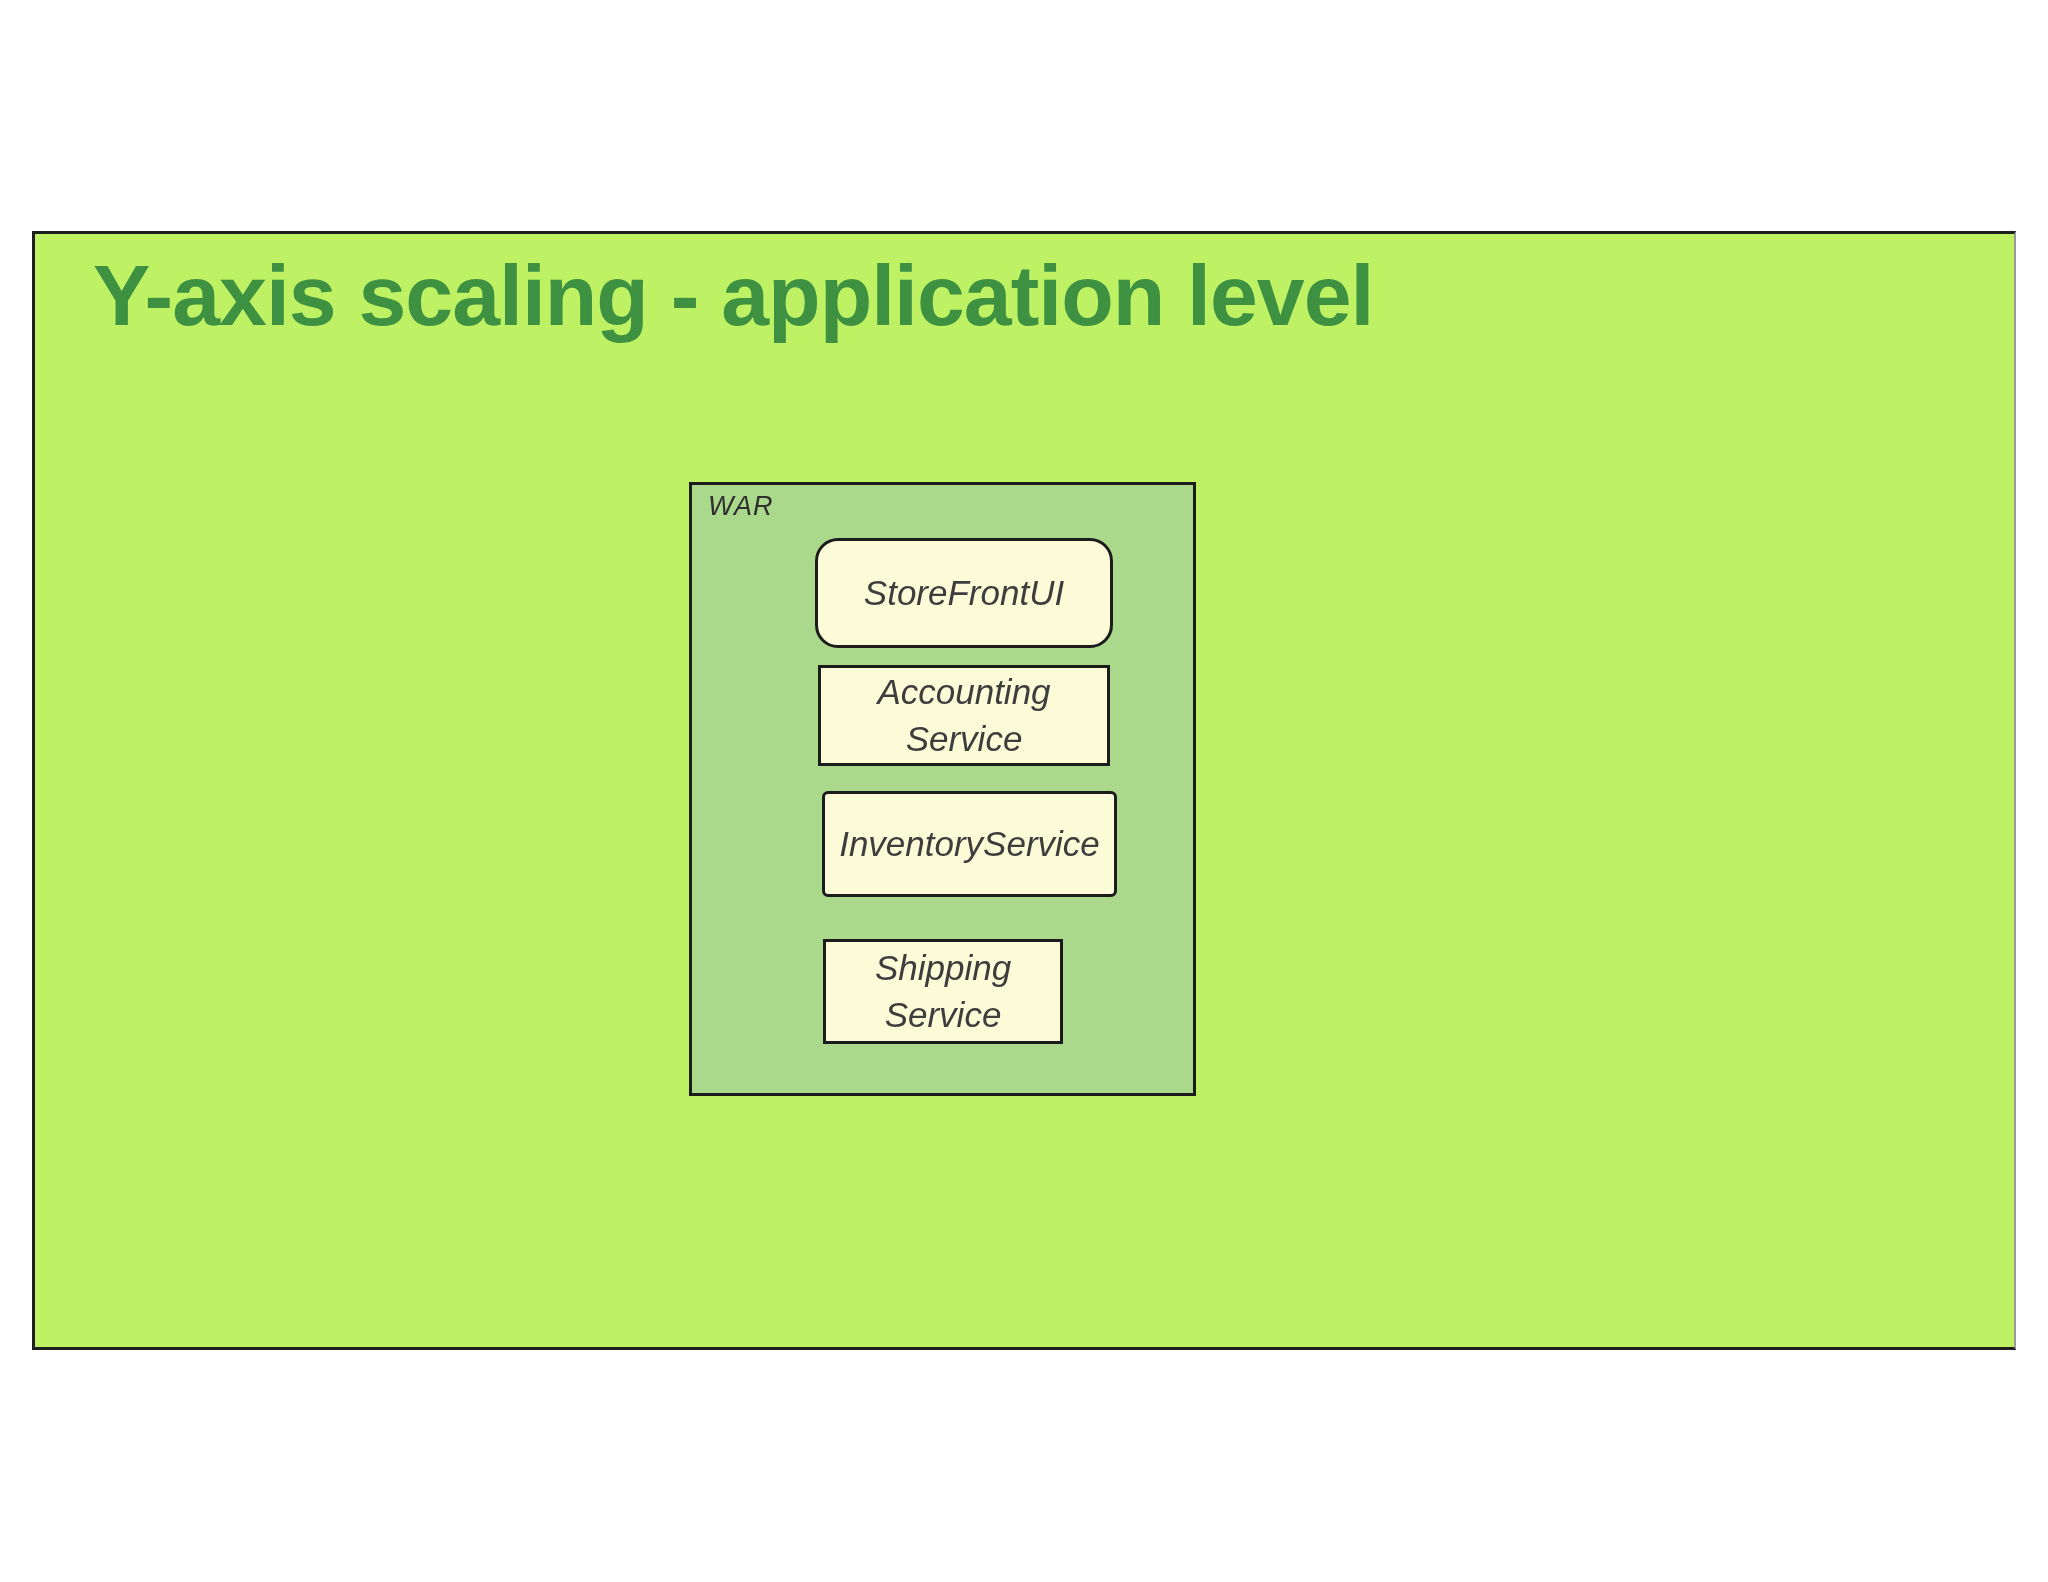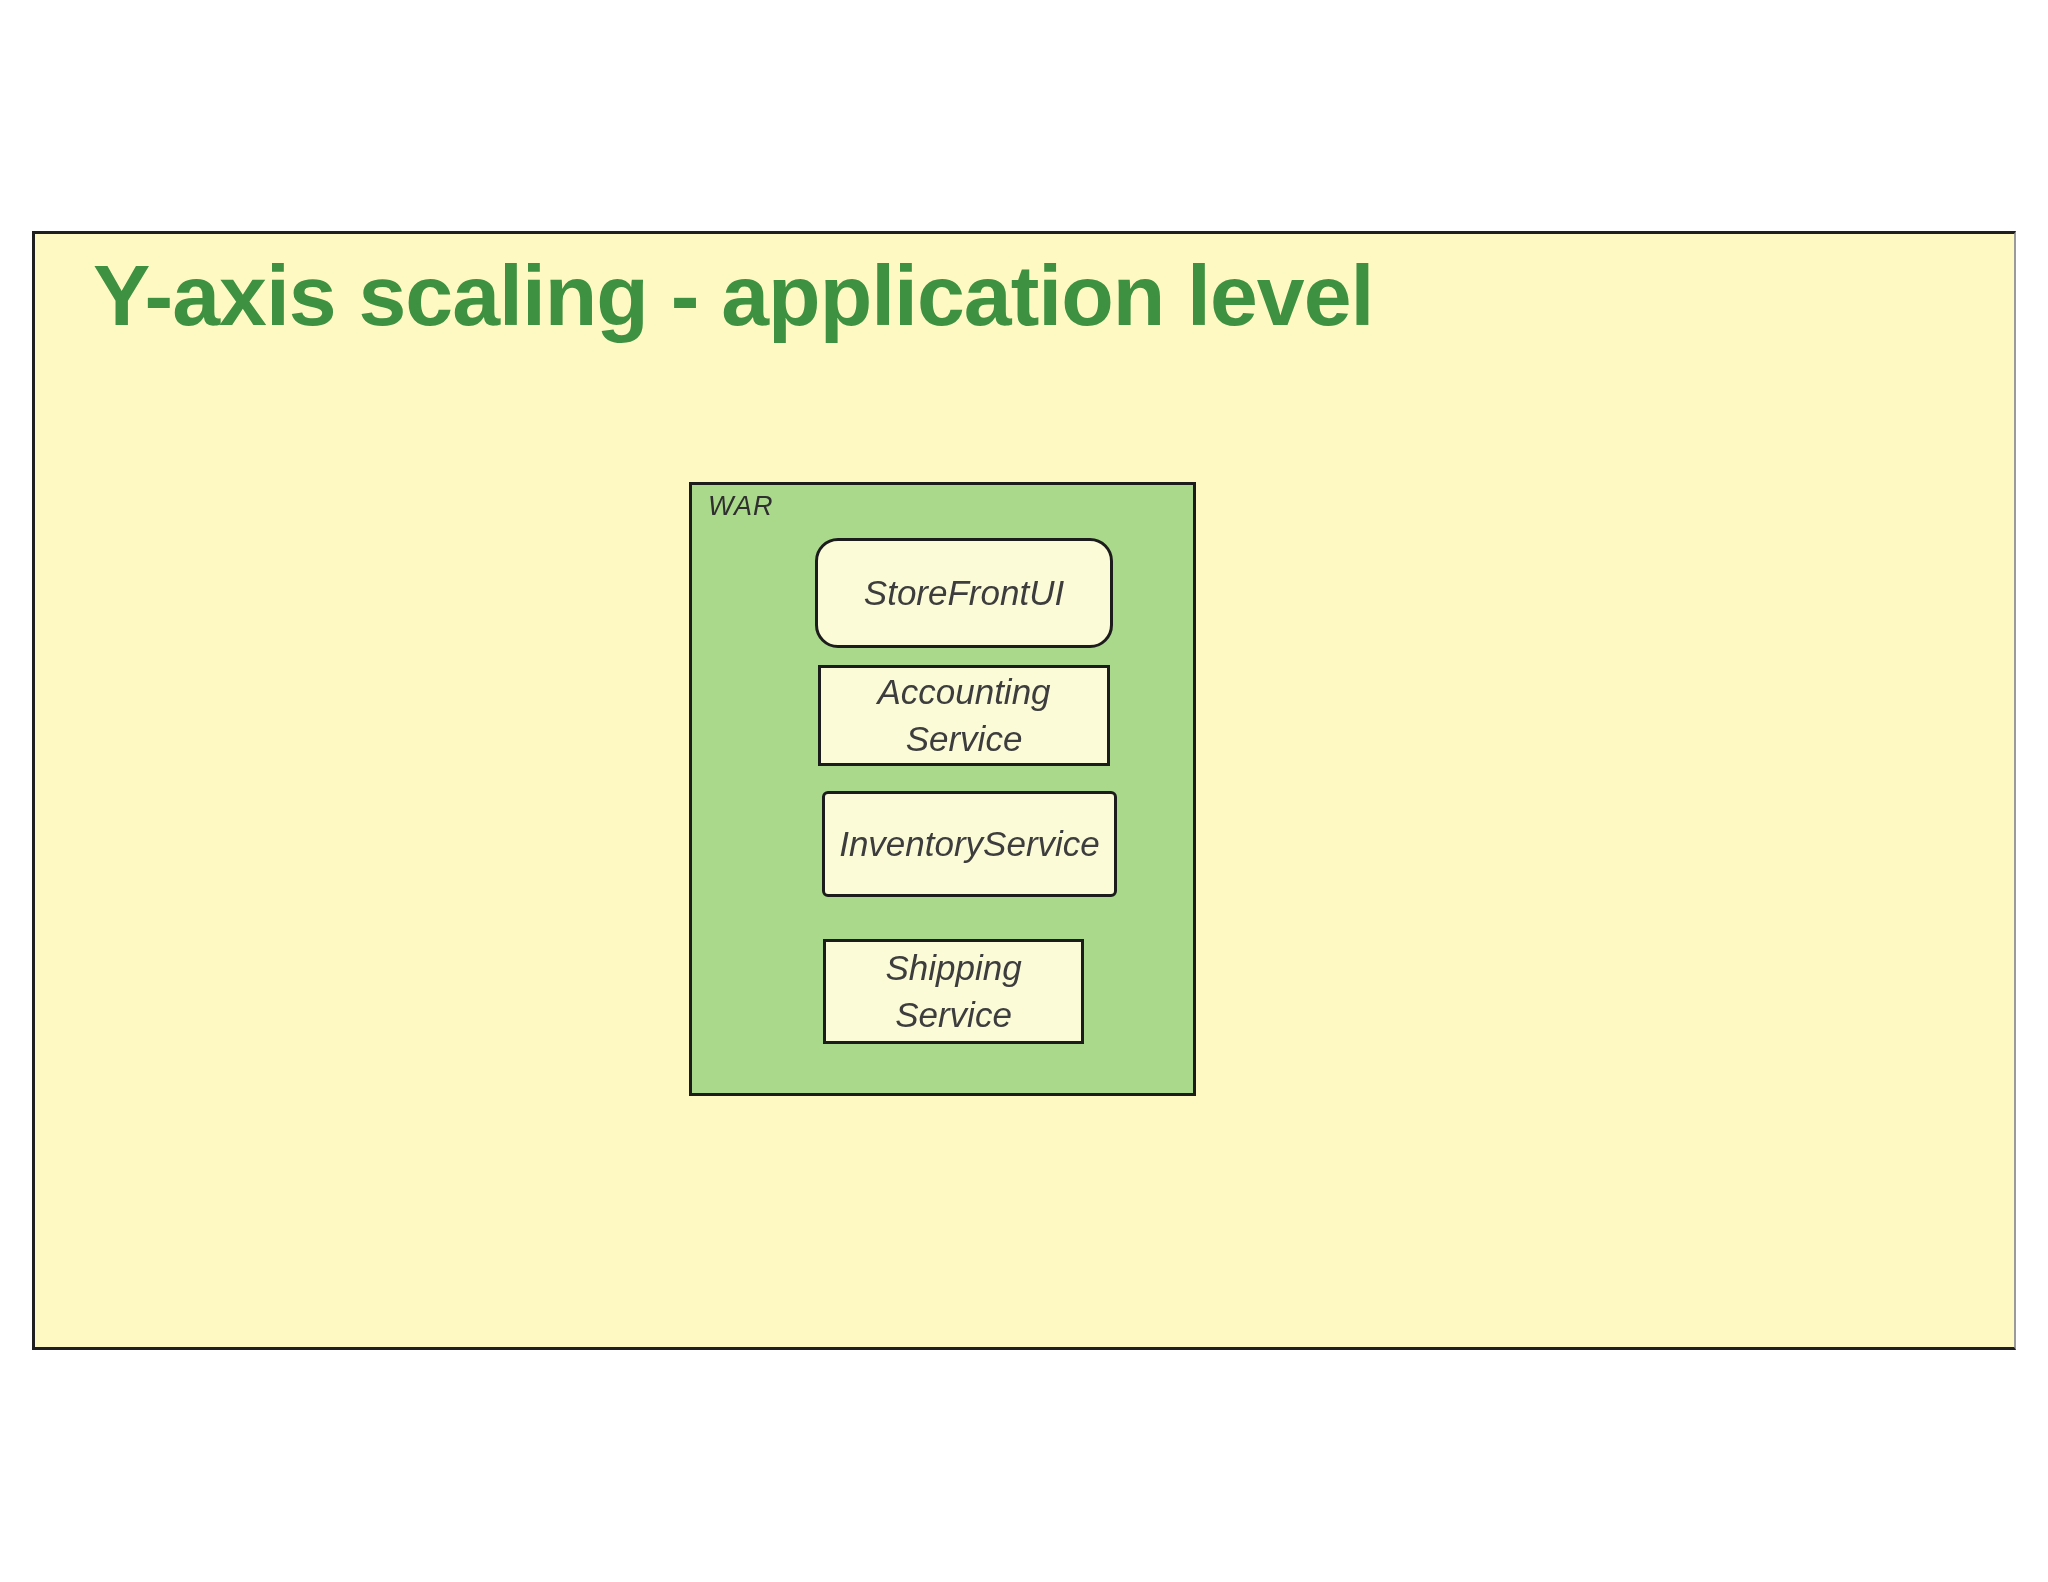--- a/index.html
+++ b/index.html
@@ -17,21 +17,21 @@
     height: 1582px;
     background: #ffffff;
   }
   .slide {
     position: absolute;
     left: 32px;
     top: 231px;
     width: 1984px;
     height: 1119px;
     box-sizing: border-box;
-    background: #fef9c3;
+    background: #bef264;
     border: 3px solid #1f1f1f;
     border-right: 2px solid #9a9a9a;
   }
   .slide-title {
     position: absolute;
     left: 58px;
     top: 14px;
     margin: 0;
     font-size: 86px;
     font-weight: bold;
@@ -71,21 +71,21 @@
     align-items: center;
     text-align: center;
     color: #3d3d3d;
     font-size: 35px;
     line-height: 1.32;
   }
   .svc .line { display: block; }
   .svc-storefrontui { left: 123px; top: 53px;  width: 298px; height: 110px; border-radius: 23px; }
   .svc-accounting   { left: 126px; top: 180px; width: 292px; height: 101px; }
   .svc-inventory    { left: 130px; top: 306px; width: 295px; height: 106px; border-radius: 6px; }
-  .svc-shipping     { left: 131px; top: 454px; width: 261px; height: 105px; align-items: center; }
+  .svc-shipping     { left: 131px; top: 454px; width: 240px; height: 105px; align-items: center; }
 </style>
 </head>
 <body>
 
 <div class="canvas">
   <div class="slide">
     <h1 class="slide-title">Y-axis scaling - application level</h1>
 
     <div class="war-container">
       <div class="war-label">WAR</div>

